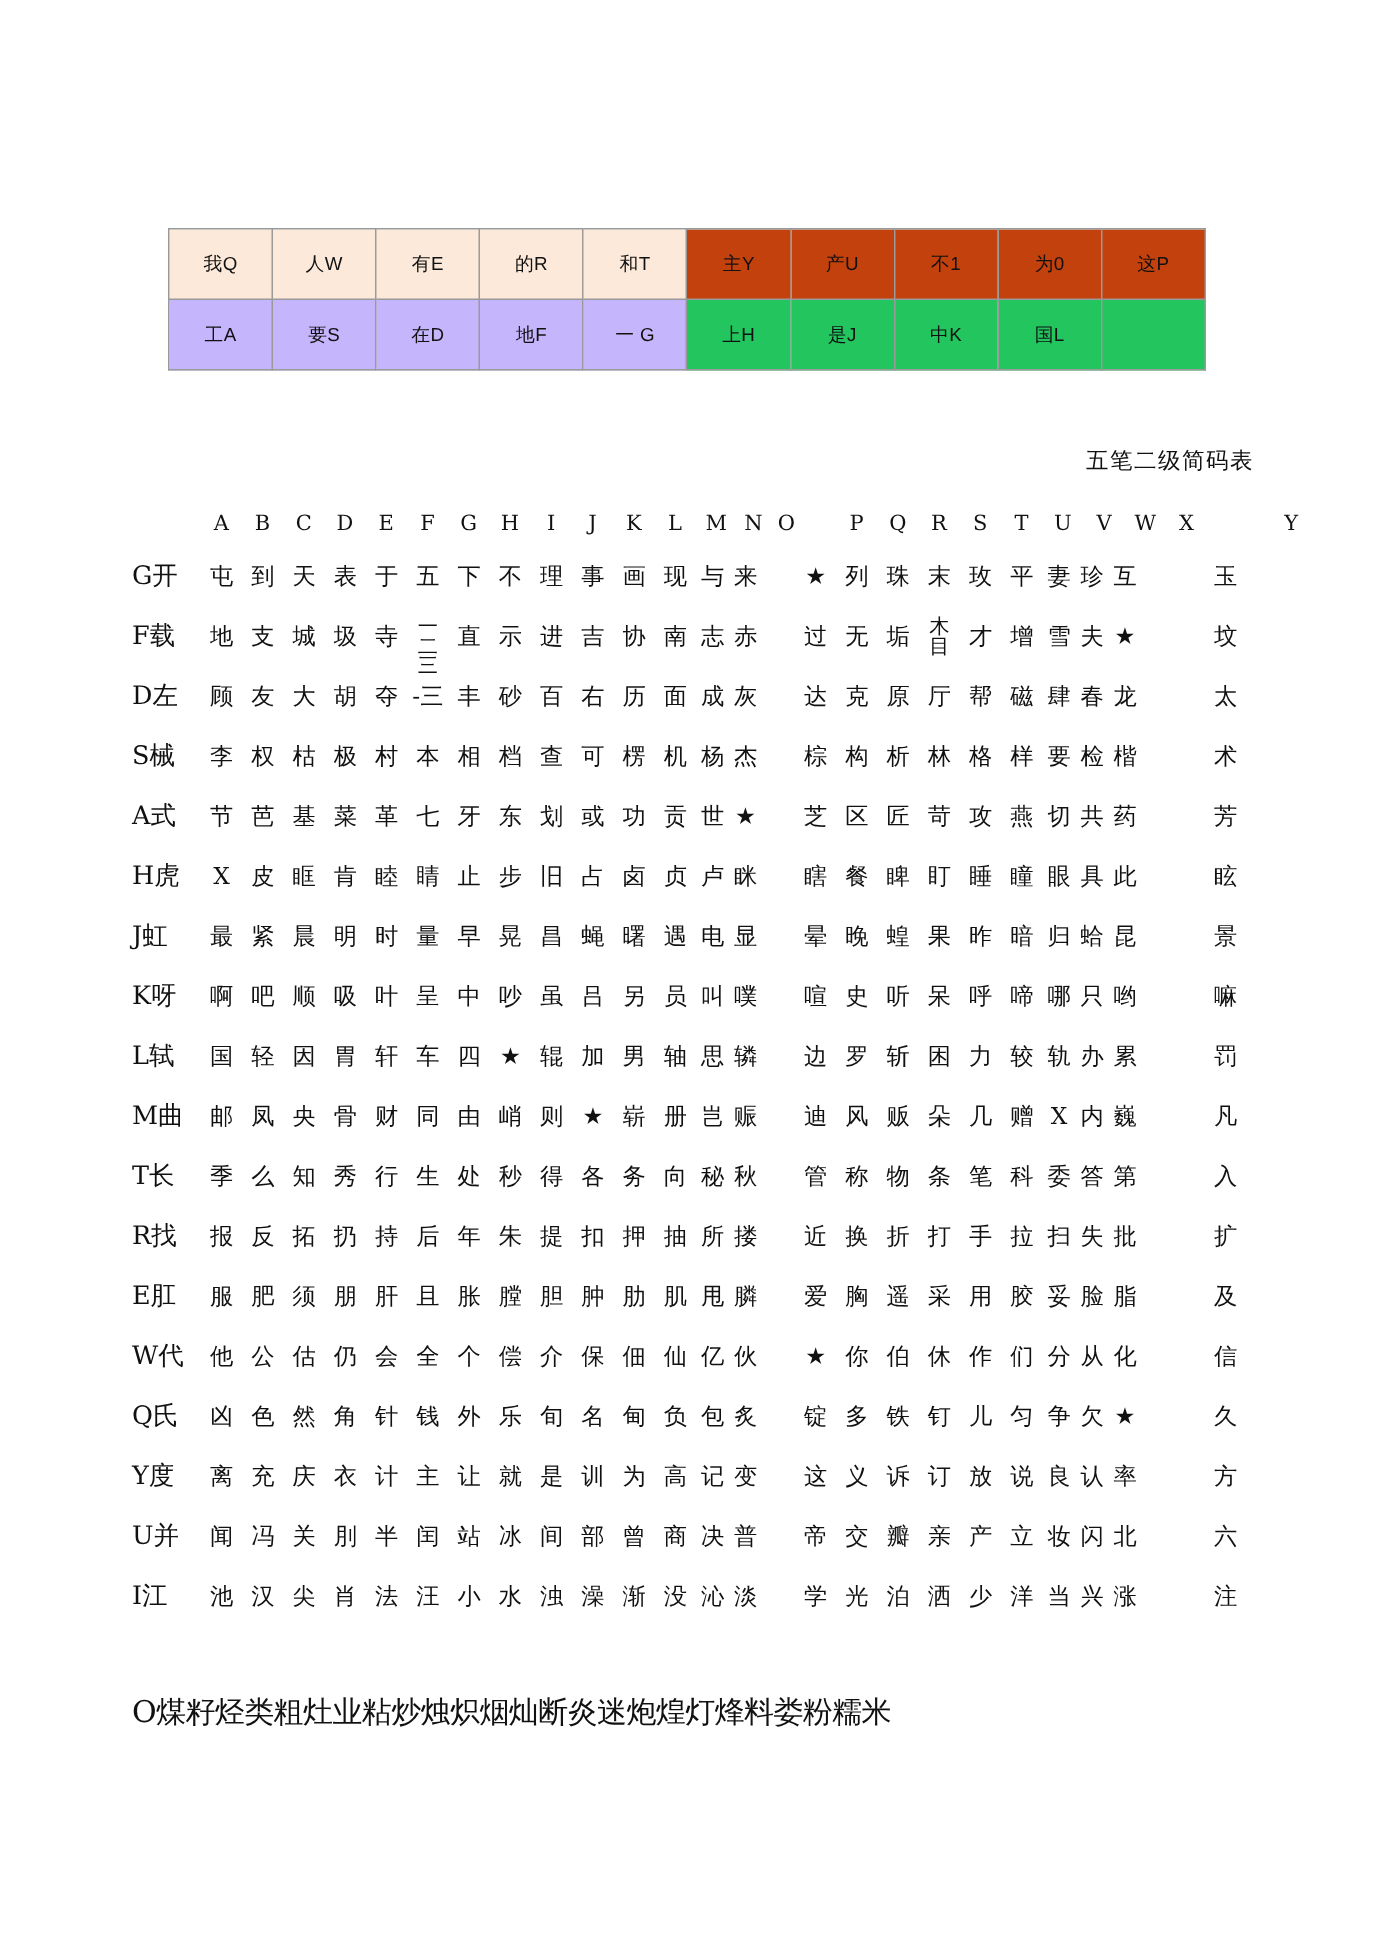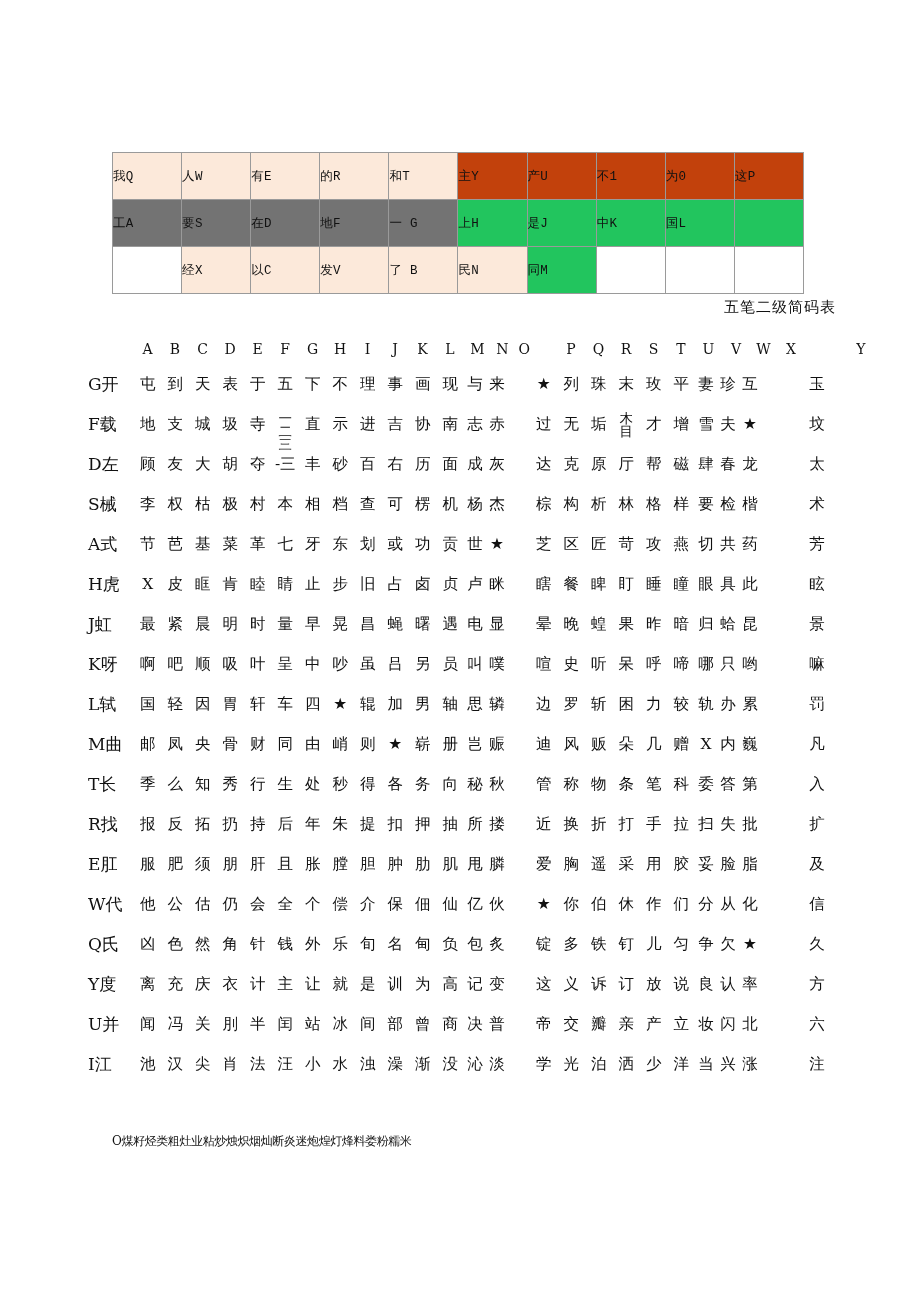--- a/index.html
+++ b/index.html
@@ -32,29 +32,30 @@
     width: 692px;
   }
   table.kbd {
     border-collapse: collapse;
     width: 692px;
     table-layout: fixed;
   }
   table.kbd td {
     border: 1px solid #9a9a9a;
     height: 46px;
+    text-align: center;
     vertical-align: middle;
     font-size: 12.5px;
-    font-family: Liberation Mono, monospace;
+    font-family: Liberation Sans, sans-serif;
     letter-spacing: 0.3px;
     padding: 0;
   }
   td.c-peach  { background: #FCE9DA; }
   td.c-yellow { background: #c2410c; }
-  td.c-green  { background: #737373; }
+  td.c-green  { background: #c4b5fd; }
   td.c-blue   { background: #22c55e; }
   td.c-white  { background: #ffffff; }
   td.nb-l { border-left: none; }
   td.nb-r { border-right: none; }
 
   
   .caption {
     position: absolute;
     left: 0;
     top: 298px;
@@ -128,26 +129,25 @@
     letter-spacing: 0.5px;
   }
   .hdr .rowkey { font-size: 14px; }
 
   
   .dense-row {
     position: absolute;
     left: 88px;
     top: 1128px;
     width: 744px;
-    font-size: 12px;
+    font-size: 20px;
     line-height: 26px;
     letter-spacing: -0.4px;
     white-space: nowrap;
     font-family: "DejaVu Serif", "Liberation Serif", serif;
-    margin-left: 24px;
   }
 </style>
 </head>
 <body>
 
 <div class="page">
 
   <div class="kbd-wrap">
     <table class="kbd">
       <tbody>
@@ -167,32 +167,20 @@
           <td class="c-green">工A</td>
           <td class="c-green">要S</td>
           <td class="c-green">在D</td>
           <td class="c-green">地F</td>
           <td class="c-green">一 G</td>
           <td class="c-blue">上H</td>
           <td class="c-blue">是J</td>
           <td class="c-blue">中K</td>
           <td class="c-blue">国L</td>
           <td class="c-blue"></td>
-        </tr>
-        <tr>
-          <td class="c-white"></td>
-          <td class="c-peach">经X</td>
-          <td class="c-peach">以C</td>
-          <td class="c-peach">发V</td>
-          <td class="c-peach">了 B</td>
-          <td class="c-peach">民N</td>
-          <td class="c-blue">同M</td>
-          <td class="c-white nb-r"></td>
-          <td class="c-white nb-l nb-r"></td>
-          <td class="c-white nb-l"></td>
         </tr>
       </tbody>
     </table>
   </div>
 
   <div class="caption">
     <span class="cap-inner">五笔二级简码表</span>
   </div>
 
   <div class="grid" id="grid-root">

